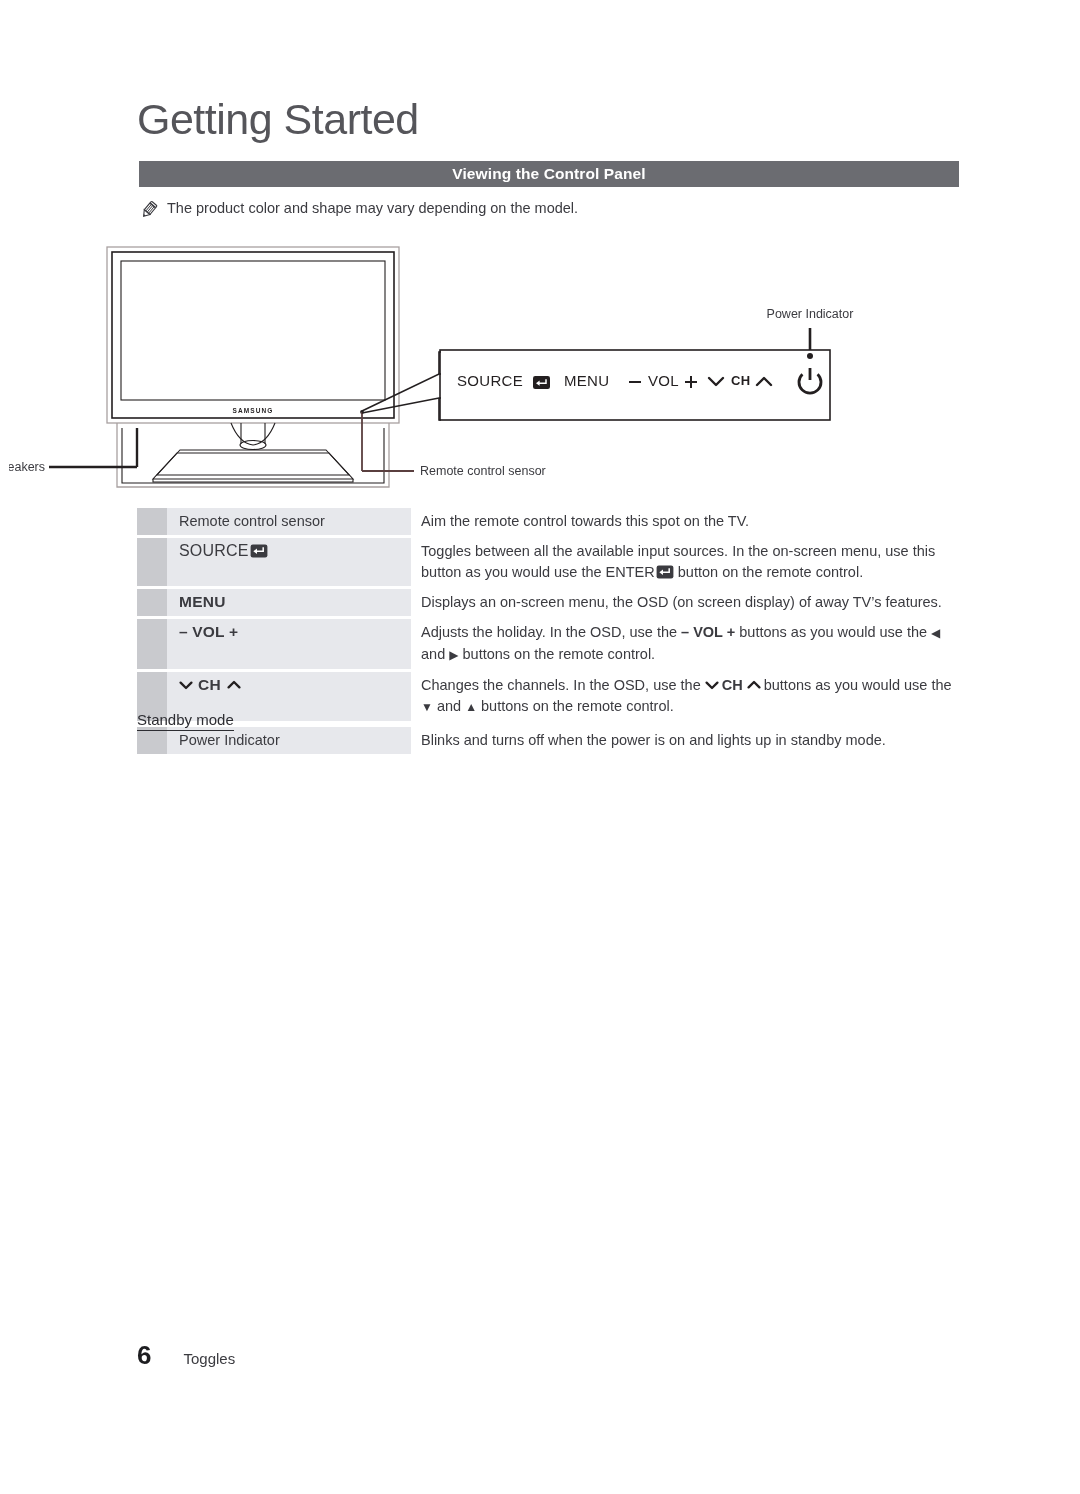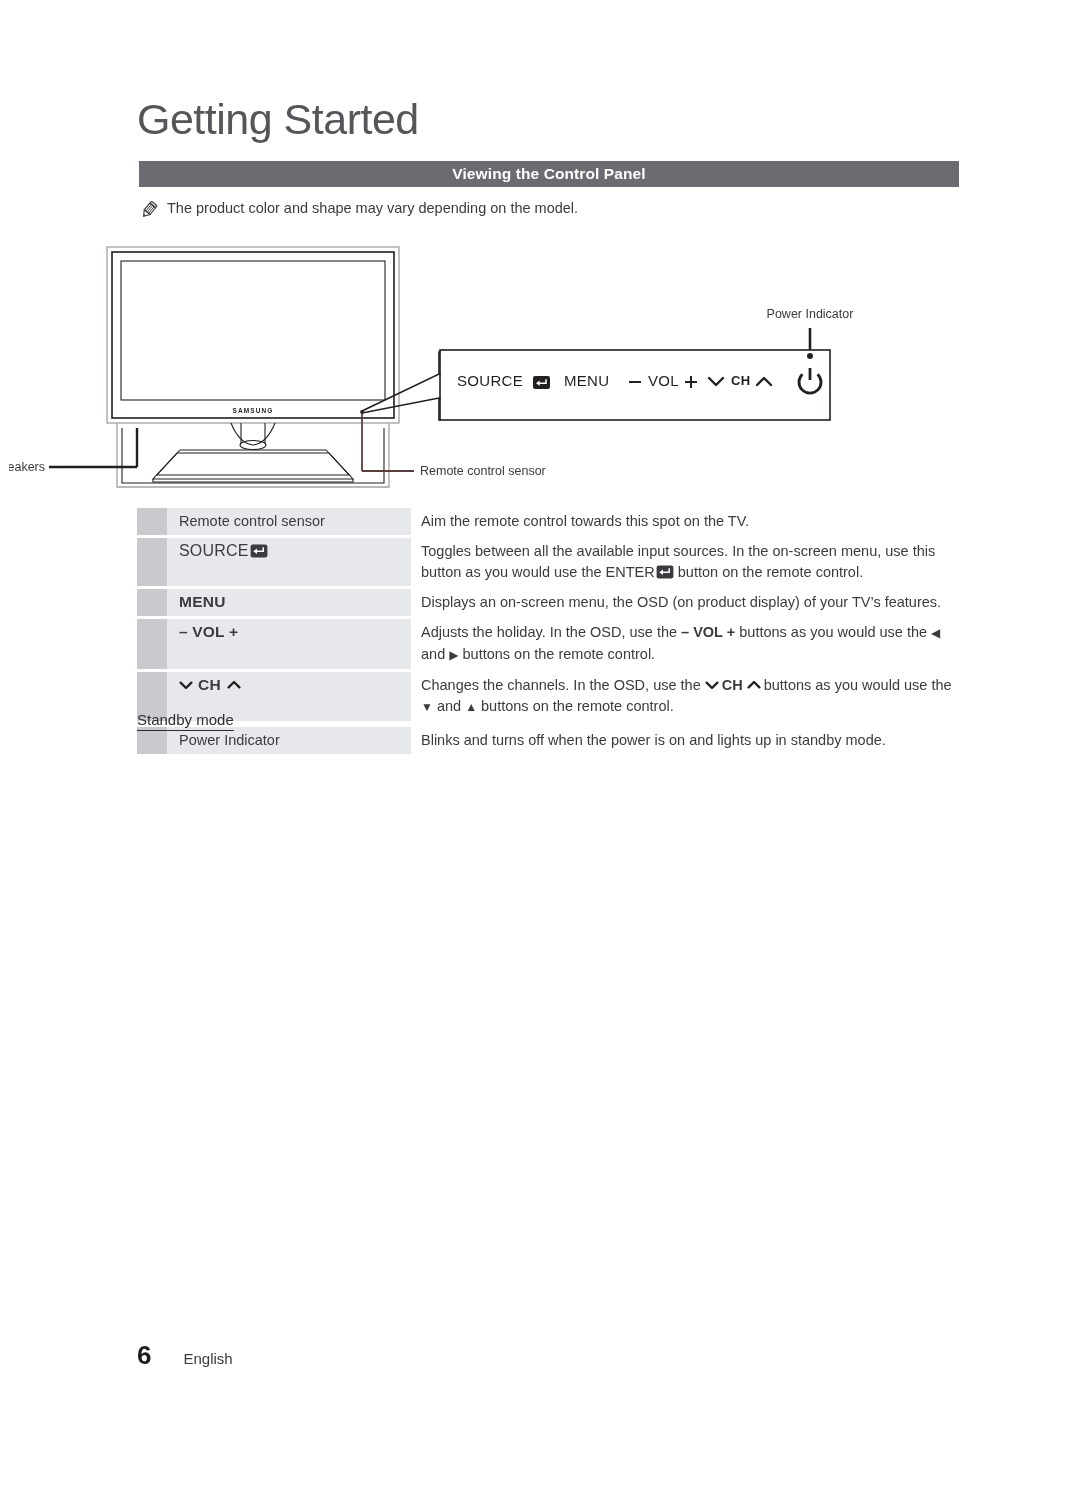--- a/index.html
+++ b/index.html
@@ -312,21 +312,21 @@
       <tr class="spacer">
           <td colspan="3"></td>
         </tr>
 
       <tr>
         <td class="col-marker"></td>
         <td class="col-label">
           <span class="lbl-menu">MENU</span>
         </td>
         <td class="col-desc">
-          <span>Displays an on-screen menu, the OSD (on product display) of your TV’s features.</span>
+          <span>Displays an on-screen menu, the OSD (on screen display) of away TV’s features.</span>
         </td>
       </tr>
       <tr class="spacer">
           <td colspan="3"></td>
         </tr>
 
       <tr>
         <td class="col-marker"></td>
         <td class="col-label">
           <span class="lbl-bold" style="font-size:15.5px">– VOL +</span>
@@ -382,16 +382,16 @@
         </td>
       </tr>
 
     </tbody>
   </table>
 
   <div class="standby-heading">Standby mode</div>
 
   <div class="footer">
     <span class="page-num">6</span>
-    <span class="page-lang">English</span>
+    <span class="page-lang">Toggles</span>
   </div>
 
 </div>
 
 </body></html>

